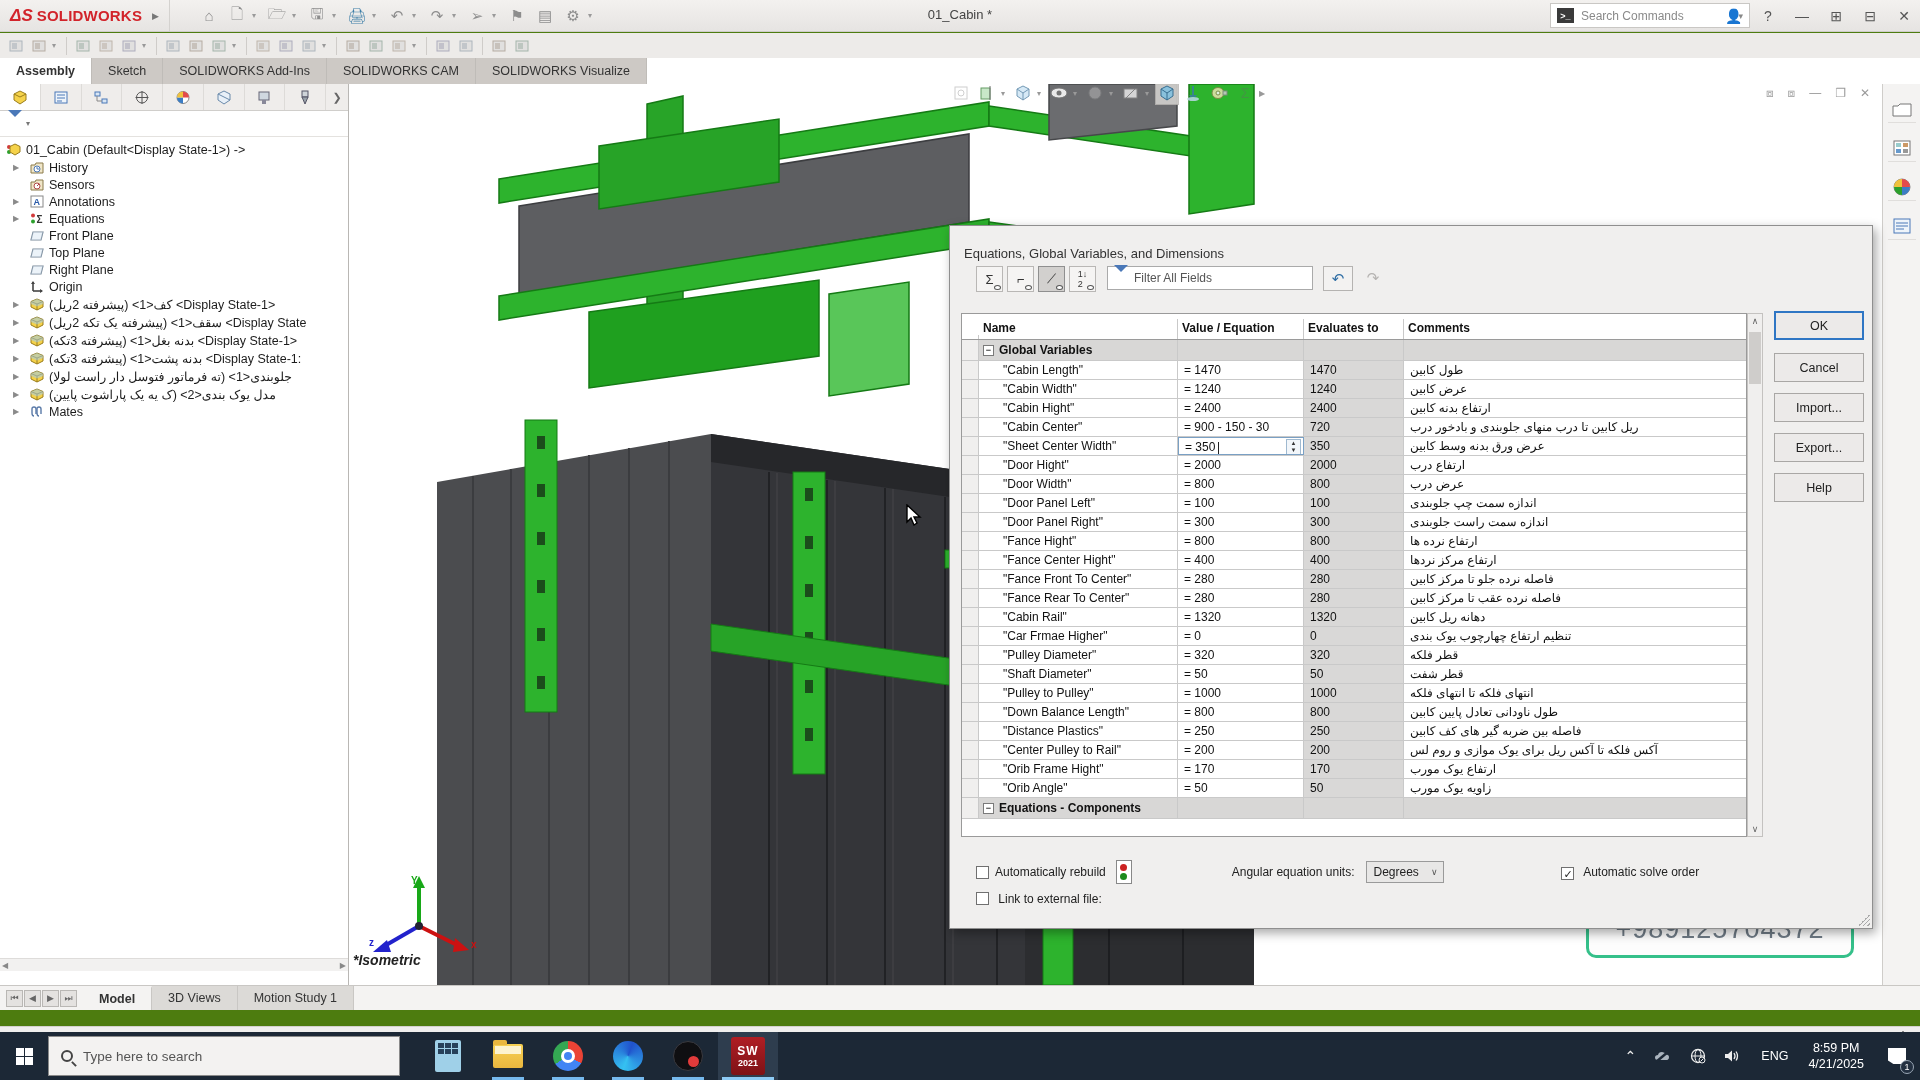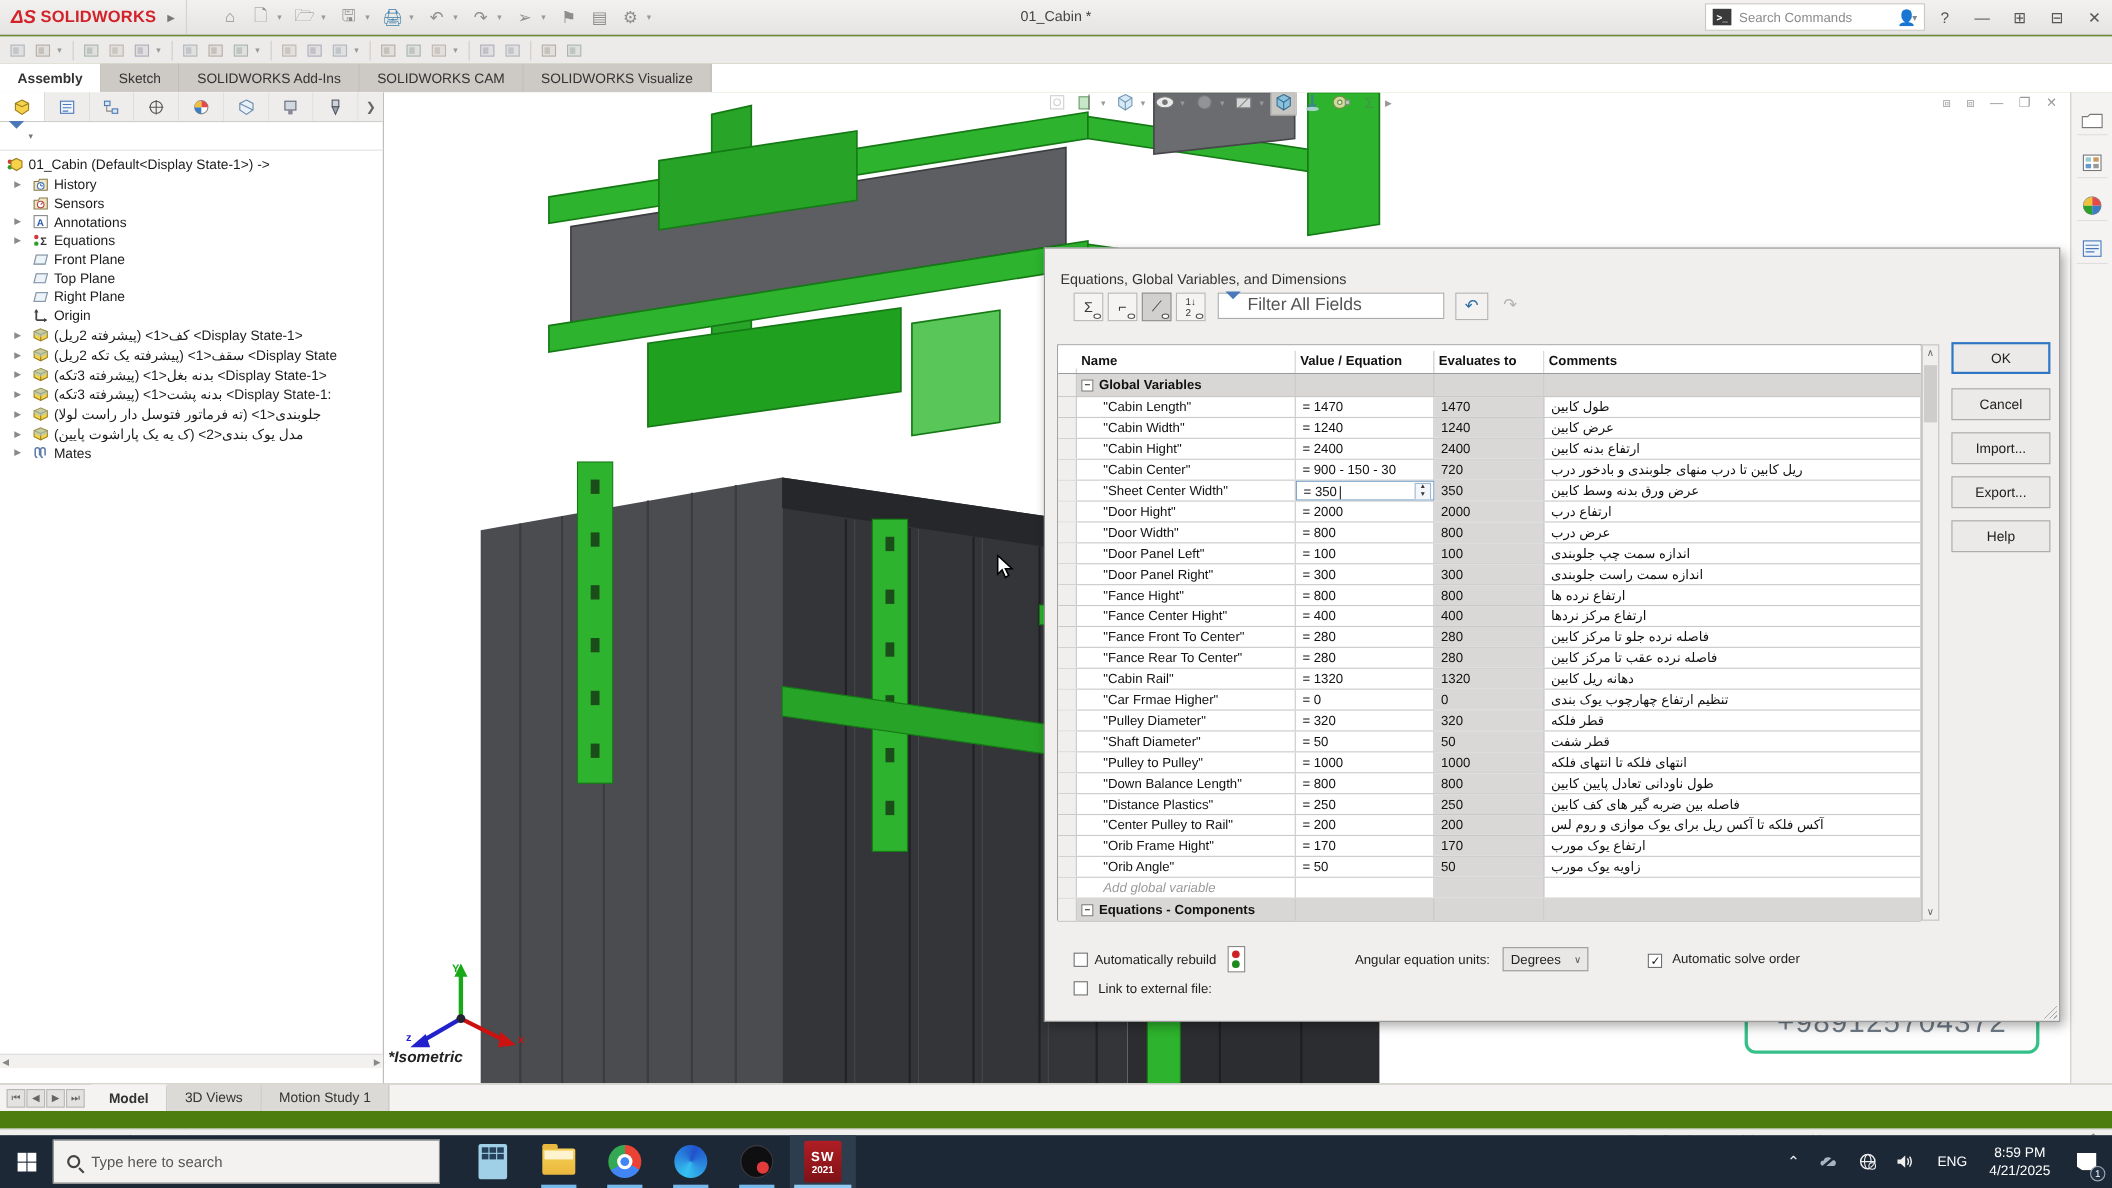--- a/index.html
+++ b/index.html
@@ -89,21 +89,21 @@
   #cursor { position:absolute; left:556px; top:420px; }
 
   
   #dialog { position:absolute; left:949px; top:141px; width:924px; height:704px; background:#f0efee; border:1px solid #8f8f8f; box-shadow:3px 4px 10px rgba(0,0,0,.35); }
   #dlg-title { position:absolute; left:14px; top:20px; font-size:13px; color:#333; }
   #dlg-toolbar { position:absolute; left:26px; top:38px; height:30px; display:flex; align-items:center; gap:4px; }
   .dtb { width:27px; height:26px; border:1px solid #b9b7b5; background:#f5f4f3; display:flex; align-items:center; justify-content:center; font-size:13px; color:#333; position:relative; }
   .dtb.pressed { background:#d2d0ce; border-color:#8f8f8f; }
   .dtb .eye { position:absolute; right:1px; bottom:1px; width:7px; height:5px; border:1px solid #555; border-radius:50%; background:#fff; }
   #dlg-filter { position:absolute; left:157px; top:40px; width:206px; height:24px; background:#fff; border:1px solid #aaa; display:flex; align-items:center; gap:6px; padding:0 6px; }
-  #dlg-filter .ph { font-size:16px; color:#555; }
+  #dlg-filter .ph { font-size:12px; color:#555; }
   .dlg-undo { position:absolute; left:373px; top:40px; width:30px; height:25px; border:1px solid #b5b3b1; background:#f3f2f1; color:#2e6da4; font-size:15px; text-align:center; line-height:23px; }
   .dlg-redo { position:absolute; left:408px; top:40px; width:30px; height:25px; color:#b5b3b1; font-size:15px; text-align:center; line-height:23px; }
 
   
   #eqtable { position:absolute; left:11px; top:87px; width:786px; height:524px; background:#fff; border:1px solid #9a9a9a; font-size:12px; color:#111; }
   .trow { display:flex; border-bottom:1px solid #c9c9c9; }
   .c-handle { flex:0 0 17px; border-right:1px solid #c9c9c9; background:#f0efee; }
   .c-name { flex:0 0 199px; border-right:1px solid #c9c9c9; padding:2px 4px 2px 24px; overflow:hidden; white-space:nowrap; }
   .c-val { flex:0 0 126px; border-right:1px solid #c9c9c9; padding:2px 6px; position:relative; overflow:hidden; white-space:nowrap;}
   .c-eval { flex:0 0 100px; border-right:1px solid #c9c9c9; padding:2px 6px; background:#d9d8d7; overflow:hidden; white-space:nowrap;}
@@ -127,21 +127,21 @@
   
   .chk { width:13px; height:13px; border:1px solid #707070; background:#fff; display:inline-block; vertical-align:-2px; margin-right:6px; text-align:center; font-size:11px; line-height:12px; color:#222; }
   #dlg-foot1 { position:absolute; left:26px; top:634px; font-size:12px; color:#222; display:flex; align-items:center; }
   #dlg-foot2 { position:absolute; left:26px; top:666px; font-size:12px; color:#222; }
   .tlight { width:16px; height:24px; border:1px solid #888; background:#fff; margin-left:10px; display:inline-flex; flex-direction:column; align-items:center; justify-content:center; gap:2px; }
   .tlight i { width:7px; height:7px; border-radius:50%; display:block; }
   .tl-red { background:#cc2222; } .tl-green { background:#1d8a1d; }
   #ang-label { margin-left:100px; }
   #ang-dd { margin-left:12px; width:78px; height:22px; border:1px solid #9a9a9a; background:#e8e7e6; display:inline-flex; align-items:center; justify-content:space-between; padding:0 6px; font-size:12px; }
   #ang-dd .ddc { font-size:9px; color:#555; }
-  #solve-wrap { margin-left:54px; }
+  #solve-wrap { margin-left:117px; }
 
   
   .dlg-btn { position:absolute; left:824px; width:90px; height:29px; background:#eceae9; border:1px solid #a9a7a5; font-size:12.5px; color:#222; display:flex; align-items:center; justify-content:center; }
   .dlg-btn.primary { border:2px solid #2f76c4; }
   #grip { position:absolute; right:2px; bottom:2px; width:12px; height:12px; background:
     linear-gradient(135deg, transparent 50%, #aaa 50%, #aaa 56%, transparent 56%, transparent 68%, #aaa 68%, #aaa 74%, transparent 74%, transparent 86%, #aaa 86%, #aaa 92%, transparent 92%); }
 
   
   #bottomtabs { position:absolute; left:0; top:985px; width:1920px; height:25px; background:#f4f3f2; border-top:1px solid #c9c7c4; display:flex; align-items:stretch; }
   .bt-scroll { display:flex; align-items:center; gap:1px; padding:0 6px; color:#666; font-size:9px; }
@@ -1023,27 +1023,20 @@
             <div class="c-eval">170</div>
             <div class="c-com">ارتفاع يوک مورب</div>
           </div>
           <div class="trow var">
             <div class="c-handle"></div>
             <div class="c-name">"Orib Angle"</div>
             <div class="c-val">= 50</div>
             <div class="c-eval">50</div>
             <div class="c-com">زاويه يوک مورب</div>
           </div>
-          <div class="trow add">
-            <div class="c-handle"></div>
-            <div class="c-name">Add global variable</div>
-            <div class="c-val"></div>
-            <div class="c-eval"></div>
-            <div class="c-com"></div>
-          </div>
           <div class="trow group">
             <div class="c-handle"></div>
             <div class="c-name">
               <span class="minusbox">−</span>
               <span>Equations - Components</span>
             </div>
             <div class="c-val"></div>
             <div class="c-eval"></div>
             <div class="c-com"></div>
           </div>

